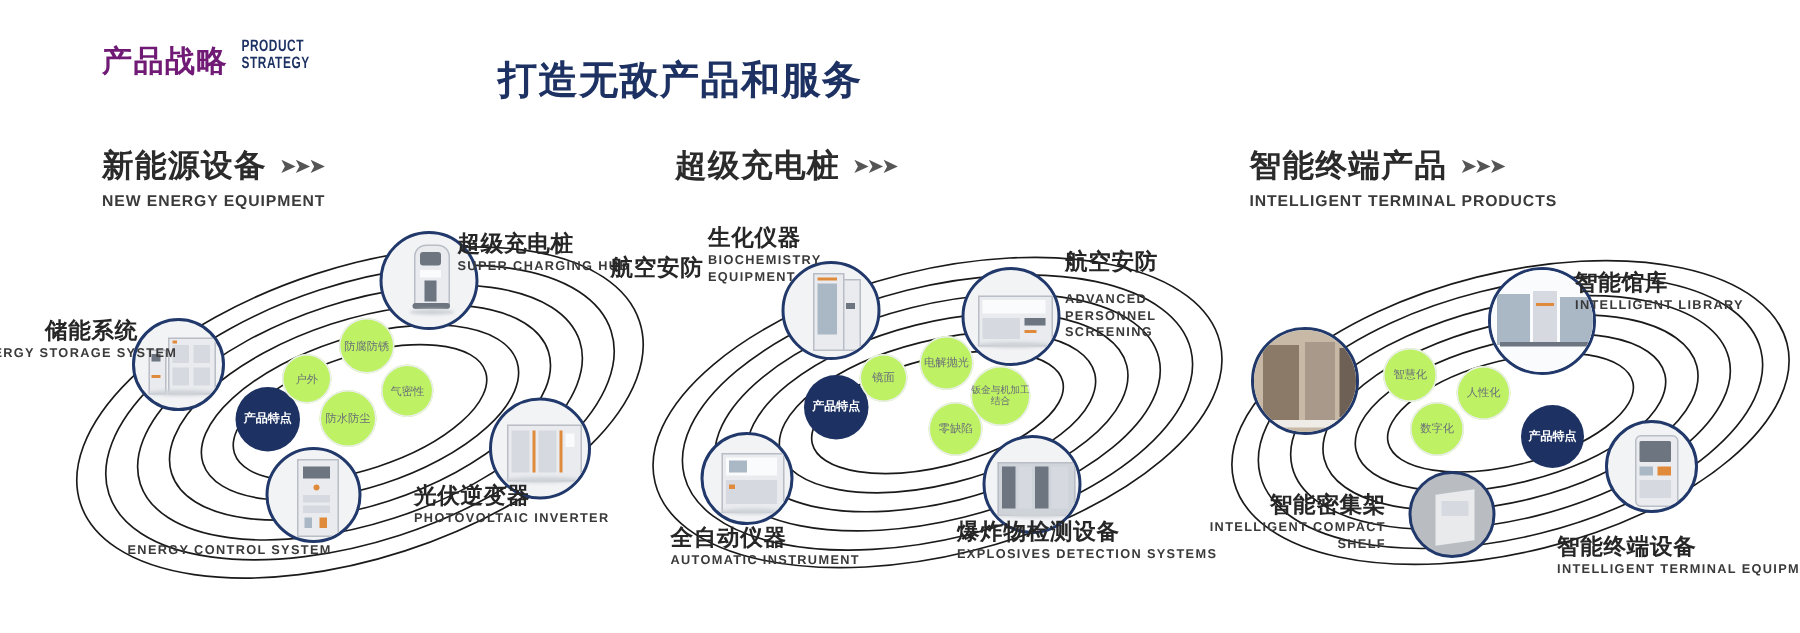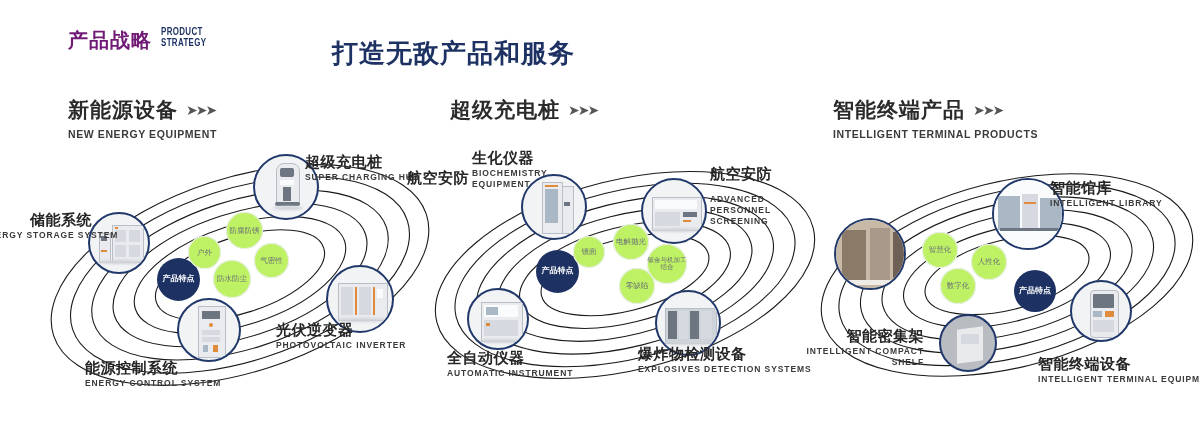--- a/index.html
+++ b/index.html
@@ -208,21 +208,20 @@
       <div class="cn">超级充电桩</div>
       <div class="en">SUPER CHARGING HUB</div>
     </div>
 
     <div class="lbl" style="left:236px;top:172px;">
       <div class="cn">光伏逆变器</div>
       <div class="en">PHOTOVOLTAIC INVERTER</div>
     </div>
 
     <div class="lbl" style="left:45px;top:210px;">
-      <div class="cn">能源控制系统</div>
       <div class="en">ENERGY CONTROL SYSTEM</div>
     </div>
   </div>
 
   <div class="cluster" style="left:425px;top:150px;width:400px;height:250px;">
 
     <svg class="rings" width="400" height="250" viewBox="0 0 400 250">
       <g fill="none" stroke="#1a1a1a" stroke-width="1.1" transform="rotate(-14 200 125)">
         <ellipse cx="200" cy="125" rx="86" ry="36"></ellipse>
         <ellipse cx="200" cy="125" rx="108" ry="48"></ellipse>

